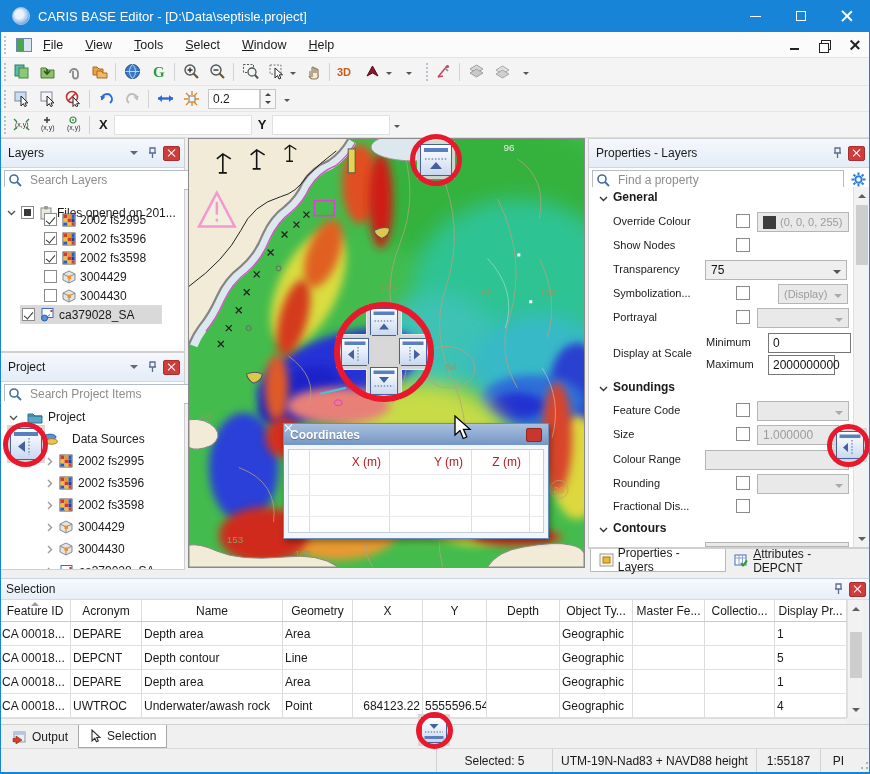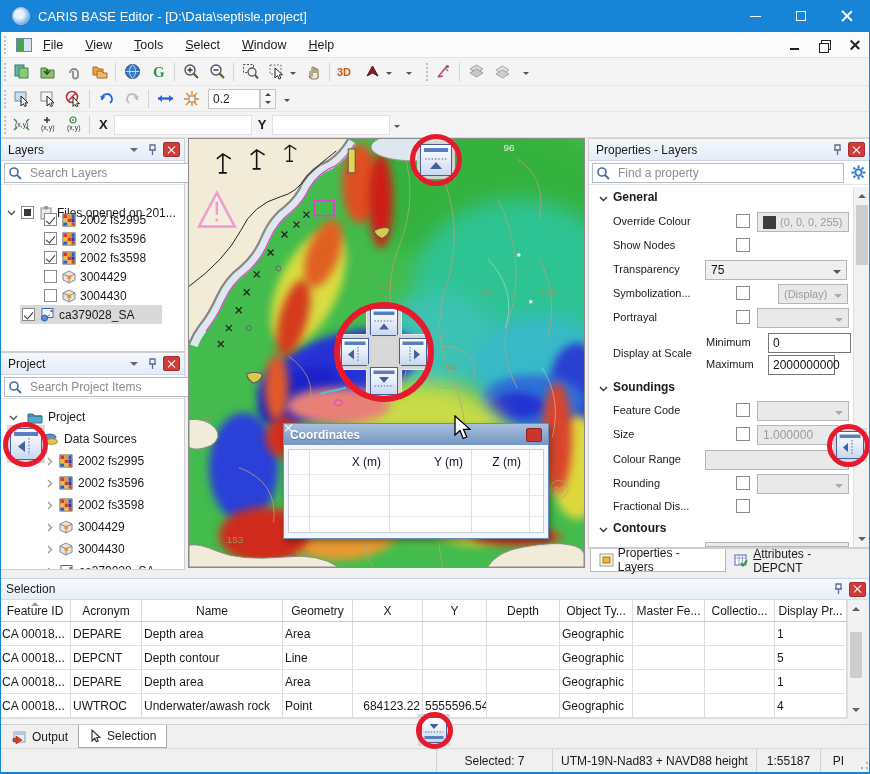--- a/index.html
+++ b/index.html
@@ -43,21 +43,21 @@
   .tcaret{width:0;height:0;border:3.5px solid transparent;border-top-color:#555;margin:6px 4px 0 1px;flex:0 0 auto}
   .tfield{height:20px;background:#fff;border:1px solid #c7c7c7;font-size:12px;padding:2px 4px;flex:0 0 auto}
   .spin{width:16px;height:20px;border:1px solid #c7c7c7;background:#f6f6f6;display:flex;flex-direction:column;flex:0 0 auto}
   .spin span{flex:1;display:flex;align-items:center;justify-content:center}
   .sarr-u{width:0;height:0;border:3px solid transparent;border-bottom-color:#444;margin-top:-2px}
   .sarr-d{width:0;height:0;border:3px solid transparent;border-top-color:#444;margin-bottom:-2px}
   .xylab{font-weight:bold;font-size:13px;margin:0 6px;flex:0 0 auto}
   .xyfield{height:20px;background:#fff;border:1px solid #e0e0e0;flex:0 0 auto}
   
   .panel{background:#fff;border:1px solid #cfcfcf}
-  .phead{height:22px;background:linear-gradient(#f5f8fc,#e4ecf7);border-bottom:1px solid #ccd6e6;display:flex;align-items:center;padding:0 4px 0 7px;font-size:12px}
+  .phead{height:29px;background:linear-gradient(#f5f8fc,#e4ecf7);border-bottom:1px solid #ccd6e6;display:flex;align-items:center;padding:0 4px 0 7px;font-size:12px}
   .phead .sp{flex:1}
   .hbtn{width:16px;height:16px;display:flex;align-items:center;justify-content:center;margin-left:2px}
   .chev-dn{width:0;height:0;border:4px solid transparent;border-top-color:#667;margin-top:4px}
   .closebtn{width:17px;height:15px;background:#ce3c3c;border:1px solid #a82f2f;border-radius:2px;display:flex;align-items:center;justify-content:center;margin-left:3px}
   .closebtn .g-x3{position:relative;width:8px;height:8px}
   .g-x3::before,.g-x3::after{content:"";position:absolute;left:3.5px;top:-1px;width:1.4px;height:10px;background:#fff}
   .g-x3::before{transform:rotate(45deg)}.g-x3::after{transform:rotate(-45deg)}
   .searchrow{height:24px;padding:2px 3px;border-bottom:1px solid #e4e4e4;display:flex;align-items:center}
   .searchbox{flex:1;height:20px;border:1px solid #b4bcc6;background:#fff;display:flex;align-items:center}
   .searchbox input{border:0;outline:0;flex:1;font-family:inherit;font-size:12px;color:#333;padding:0 4px;background:transparent}
@@ -106,21 +106,21 @@
   .grip{margin-left:2px;width:12px;height:12px;align-self:flex-end;background:
     radial-gradient(circle at 9px 3px,#b0b0b0 1.2px,transparent 1.5px),
     radial-gradient(circle at 9px 8px,#b0b0b0 1.2px,transparent 1.5px),
     radial-gradient(circle at 4px 8px,#b0b0b0 1.2px,transparent 1.5px)}
   
   .coordwin{position:absolute;left:283px;top:423px;width:266px;height:116px;border:1px solid #6a8cbd;background:#f2f5fa;box-shadow:2px 3px 6px rgba(0,0,0,.35);z-index:6}
   .coordtitle{height:21px;background:linear-gradient(#a9c0de,#7496c4);display:flex;align-items:center;color:#fff;font-weight:bold;font-size:12px;padding:0 6px;text-shadow:0 1px 1px rgba(0,0,0,.3)}
   .coordclose{margin-left:auto;width:16px;height:14px;background:#c8372f;border:1px solid #93241e;border-radius:2px;display:flex;align-items:center;justify-content:center}
   .coordbody{position:absolute;left:4px;top:25px;right:4px;bottom:5px;background:#fff;border:1px solid #c4cedd}
   .ccol{position:absolute;top:0;bottom:0;border-left:1px solid #dadee6}
-  .chdr{position:absolute;top:0;height:24px;display:flex;align-items:center;justify-content:flex-end;font-size:12px;padding-right:8px;color:#0f172a}
+  .chdr{position:absolute;top:0;height:24px;display:flex;align-items:center;justify-content:flex-end;font-size:12px;padding-right:8px;color:#b91c1c}
   .crline{position:absolute;left:0;right:0;height:1px;background:#e8eaef}
   
   .dock{position:absolute;background:linear-gradient(180deg,#fdfeff 0%,#e9eff9 45%,#c9d8ef 100%);border:1px solid #44619e;box-shadow:0 0 0 3px rgba(214,214,214,.95);z-index:10}
   .anno{position:absolute;border:5px solid #e8192d;border-radius:50%;z-index:11;pointer-events:none}
   .dockplate{position:absolute;background:#d8d8d8;border:1px solid #e9e9e9;border-radius:4px;z-index:9}
   .cursor{position:absolute;z-index:12}
   
   .edgeL{position:absolute;left:0;top:32px;width:1px;bottom:0;background:#1784d8;z-index:20}
   .edgeR{position:absolute;right:0;top:32px;width:1px;bottom:0;background:#1784d8;z-index:20}
   .edgeB{position:absolute;left:0;top:772px;width:870px;height:2px;background:#1784d8;z-index:20}
@@ -518,21 +518,21 @@
             <path d="M1,3 h5 l2,2 h7 v7 h-14 z" fill="#58a8c8" stroke="#2a7090"></path>
             <path d="M1,5 h14" stroke="#2a7090"></path>
           </svg>
         <span class="tlabel" style="margin-left:5px">Project</span>
       </div>
       <div class="trow" style="top:27px;height:22px">
         <svg width="15" height="13" style="margin-left:42px">
             <ellipse cx="7" cy="4" rx="6" ry="2.8" fill="#5a90d8" stroke="#2a5ab0"></ellipse>
             <ellipse cx="8.5" cy="8.5" rx="6" ry="2.8" fill="#e8c44a" stroke="#a8842a"></ellipse>
           </svg>
-        <span class="tlabel" style="margin-left:6px">Data Sources</span>
+        <span class="tlabel" style="margin-left:14px">Data Sources</span>
       </div>
       <div class="trow" style="top:49px;height:22px">
         <svg class="texp" style="margin-left:44px" width="9" height="9">
             <path d="M3,1 L6.5,4.5 L3,8" stroke="#999" stroke-width="1.4" fill="none"></path>
           </svg>
         <svg width="14" height="14" style="margin-left:5px">
             <rect x="1" y="1" width="12" height="12" fill="#fff" stroke="#555"></rect>
             <rect x="1.5" y="1.5" width="4" height="4" fill="#d23a2a"></rect>
             <rect x="5.5" y="1.5" width="4" height="4" fill="#e89a20"></rect>
             <rect x="9.5" y="1.5" width="3" height="4" fill="#2a5ac8"></rect>
@@ -1009,21 +1009,21 @@
     <span class="btab active">
       <svg width="13" height="14">
           <path d="M3,1 L3,12 L5.8,9.3 L7.4,12.8 L9.3,11.9 L7.7,8.5 L11,8.5 Z" fill="#fff" stroke="#333" stroke-width="1.1"></path>
         </svg>
       <span>Selection</span>
     </span>
   </div>
 
   <div class="statusbar">
     <span style="flex:1"></span>
-    <span class="stseg" style="width:116px">Selected: 7</span>
+    <span class="stseg" style="width:116px">Selected: 5</span>
     <span class="stseg" style="width:204px">UTM-19N-Nad83 + NAVD88 height</span>
     <span class="stseg" style="width:64px">1:55187</span>
     <span class="stseg" style="width:36px;border-right:0">PI</span>
     <span class="grip"></span>
   </div>
 
   <div class="coordwin">
     <div class="coordtitle">
       <span>Coordinates</span>
       <span class="coordclose">

